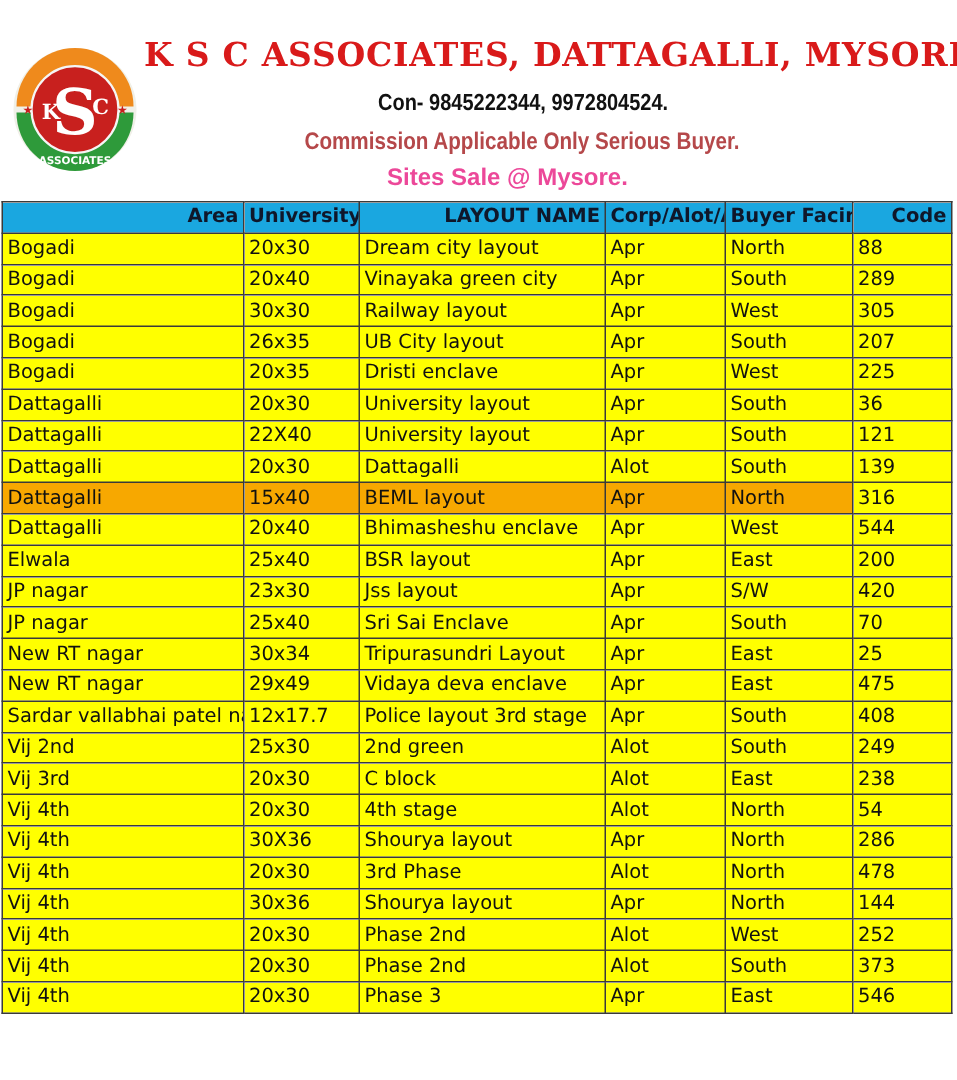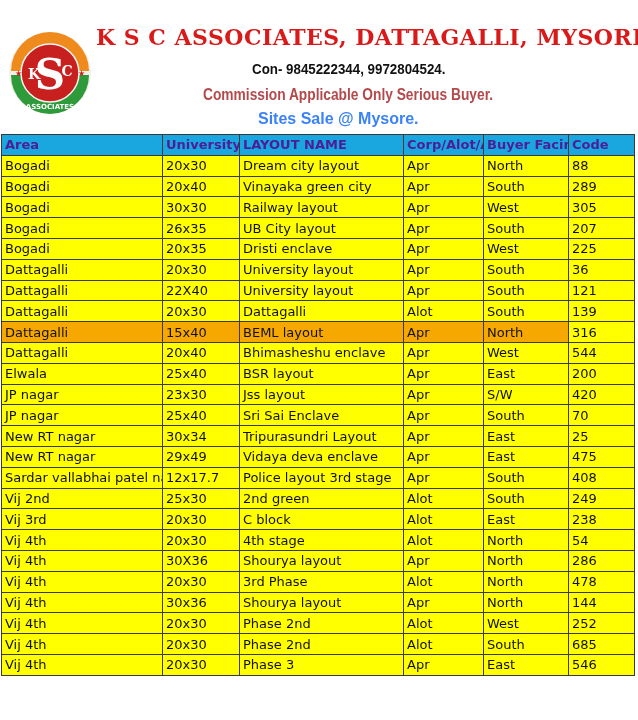--- a/index.html
+++ b/index.html
@@ -2,24 +2,24 @@
 <html><head>
 <meta charset="utf-8">
 <style>
   html, body { margin: 0; padding: 0; background: #ffffff; }
   body { width: 638px; height: 720px; position: relative; overflow: hidden; font-family: "Liberation Sans", sans-serif; }
   .header { position: absolute; left: 0; top: 0; width: 638px; height: 134px; background: #fff; }
   .logo { position: absolute; left: 8px; top: 31px; width: 84px; height: 84px; }
   .title { position: absolute; left: 96px; top: 24px; font-family: "DejaVu Serif", serif; font-weight: bold; font-size: 22px; color: #d91a1a; letter-spacing: 0.5px; white-space: nowrap; }
   .contact { position: absolute; left: 252px; top: 60px; font-family: "Liberation Sans Narrow", "Liberation Sans", sans-serif; font-size: 15.5px; font-weight: bold; color: #111; white-space: nowrap; transform: scaleX(0.86); transform-origin: left; }
   .commission { position: absolute; left: 203px; top: 86px; font-size: 16px; font-weight: bold; color: #b5484a; white-space: nowrap; transform: scaleX(0.86); transform-origin: left; }
-  .sites { position: absolute; left: 258px; top: 110px; font-size: 16px; font-weight: bold; color: #3b82f6; white-space: nowrap; }
+  .sites { position: absolute; left: 258px; top: 110px; font-size: 16px; font-weight: bold; color: #ec4899; white-space: nowrap; }
   table { position: absolute; left: 1px; top: 134px; border-collapse: collapse; font-family: "DejaVu Sans", sans-serif; font-size: 13px; table-layout: fixed; width: 633px; }
   td, th { border: 1px solid #3a3a3a; padding: 0 3px; height: 19.8px; line-height: 19px; white-space: nowrap; overflow: hidden; text-align: left; color: #111; }
-  th { background: #1aa7e0; color: #4c1d95; font-weight: bold; }
+  th { background: #1aa7e0; color: #0f172a; font-weight: bold; text-align: right; }
   td { background: #ffff00; }
   tr.hl td.h { background: #f7a800; }
   col.c1 { width: 161px; } col.c2 { width: 77px; } col.c3 { width: 164px; } col.c4 { width: 80px; } col.c5 { width: 85px; } col.c6 { width: 66px; }
 </style>
 </head>
 <body>
 
 <div class="header">
   <svg class="logo" viewBox="0 0 84 84">
     <circle cx="42" cy="42" r="41" fill="#f0f0e8"></circle>
@@ -242,21 +242,21 @@
         <td class="h">Alot</td>
         <td class="h">West</td>
         <td>252</td>
       </tr>
       <tr>
         <td class="h">Vij 4th</td>
         <td class="h">20x30</td>
         <td class="h">Phase 2nd</td>
         <td class="h">Alot</td>
         <td class="h">South</td>
-        <td>685</td>
+        <td>373</td>
       </tr>
       <tr>
         <td class="h">Vij 4th</td>
         <td class="h">20x30</td>
         <td class="h">Phase 3</td>
         <td class="h">Apr</td>
         <td class="h">East</td>
         <td>546</td>
       </tr>
     </tbody>

